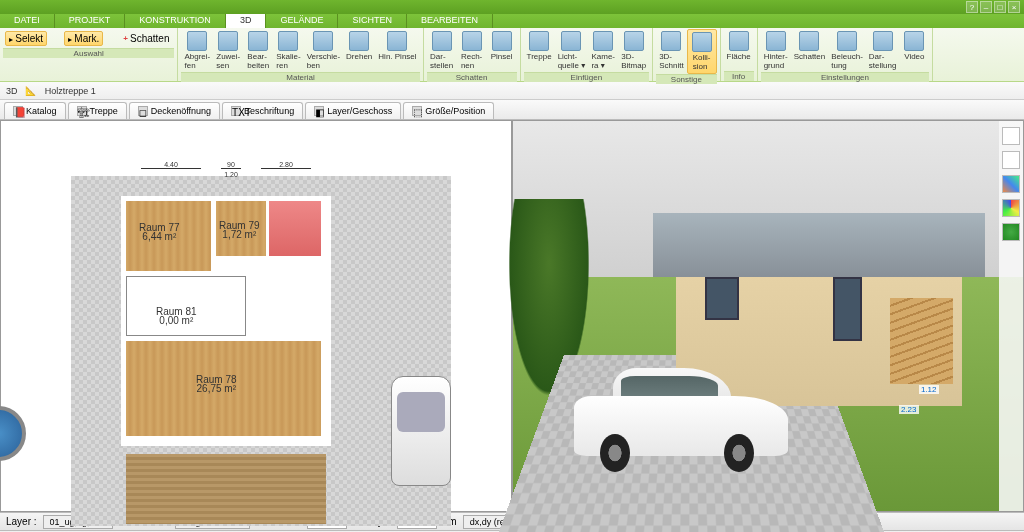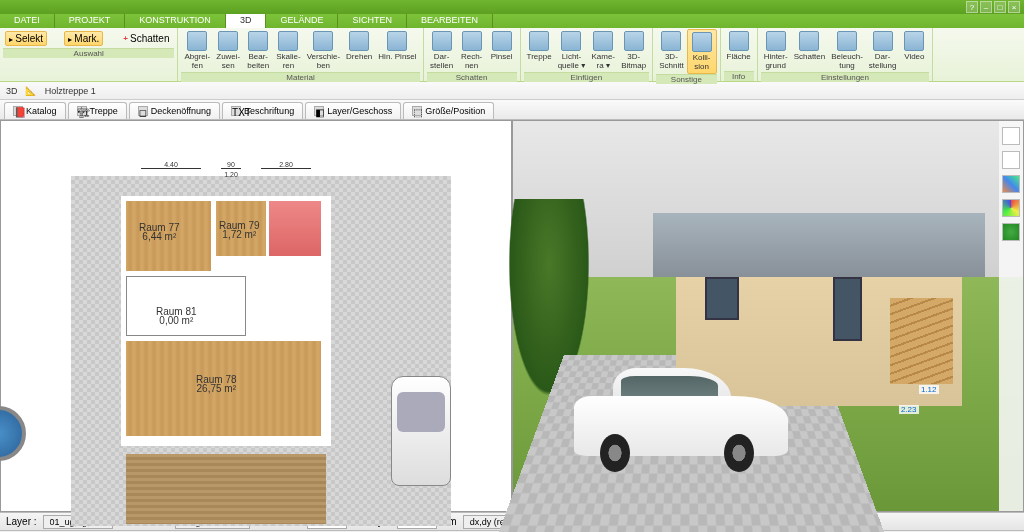--- a/index.html
+++ b/index.html
@@ -9,21 +9,21 @@
 .titlebar .win-icons span{width:12px;height:12px;background:#fff3;border:1px solid #fff6;display:flex;align-items:center;justify-content:center;font-size:8px;color:#fff}
 .menubar{height:14px;background:linear-gradient(#7dc33a,#6fb52e);display:flex}
 .menubar .tab{padding:1px 14px;color:#fff;font-size:9px;cursor:pointer;border-right:1px solid #5a9020}
 .menubar .tab.active{background:#fff;color:#333}
 .ribbon{height:54px;background:linear-gradient(#f5f9ee,#e8f2d8);border-bottom:1px solid #b8d888;display:flex}
 .ribbon-group{display:flex;flex-direction:column;border-right:1px solid #c5dca0;padding:1px 3px 0}
 .ribbon-btns{display:flex;flex:1}
 .ribbon-btn{display:flex;flex-direction:column;align-items:center;justify-content:flex-start;padding:2px 3px;cursor:pointer;border-radius:2px;min-width:30px}
 .ribbon-btn.sel{background:linear-gradient(#ffe9a8,#ffd66b);border:1px solid #e9b84a}
 .ribbon-icon{width:20px;height:20px;background:linear-gradient(#b8d4e8,#8ab5d4);border:1px solid #6a95b4;border-radius:2px;margin-bottom:1px;position:relative}
-.ribbon-btn .lbl{font-size:8px;text-align:center;line-height:9px;color:#333;max-width:40px}
+.ribbon-btn .lbl{font-size:8px;line-height:9px;color:#333;max-width:40px}
 .ribbon-group-lbl{font-size:8px;text-align:center;color:#555;background:#d5e8b8;border-top:1px solid #c5dca0;padding:0 4px}
 .selekt-group{display:flex;padding:2px;gap:17px;min-width:50px}
 .sel-btn{font-size:8px;padding:1px 3px;background:linear-gradient(#ffe9a8,#ffd66b);border:1px solid #e9b84a;border-radius:2px;cursor:pointer}
 .opt-btn{font-size:8px;padding:1px 3px;cursor:pointer;display:flex;align-items:center;gap:2px}
 .opt-btn::before{content:"+";color:#d44;font-weight:bold}
 .subbar{height:18px;background:linear-gradient(#fafafa,#eee);border-bottom:1px solid #ccc;display:flex;align-items:center;padding:0 6px;gap:8px}
 .subbar span{font-size:9px;color:#333}
 .tabs2{height:20px;background:linear-gradient(#fafafa,#eaeaea);border-bottom:1px solid #bbb;display:flex;padding:2px 4px 0;gap:2px}
 .tab2{padding:2px 8px;background:linear-gradient(#fff,#f0f0f0);border:1px solid #bbb;border-bottom:none;border-radius:3px 3px 0 0;font-size:9px;cursor:pointer;display:flex;align-items:center;gap:3px}
 .tab2 .ico{width:10px;height:10px;background:#ddd;border:1px solid #aaa}

